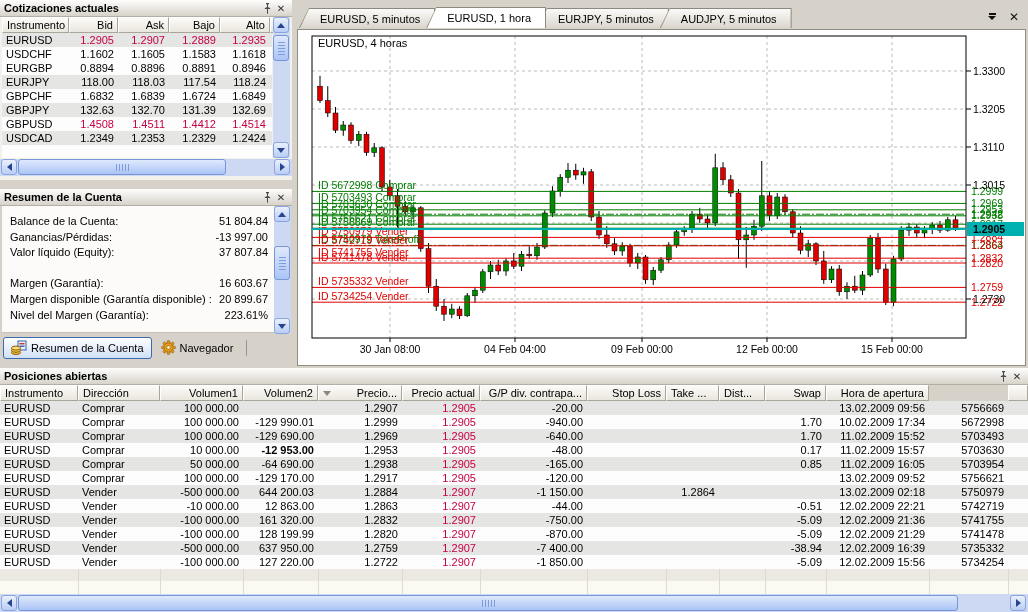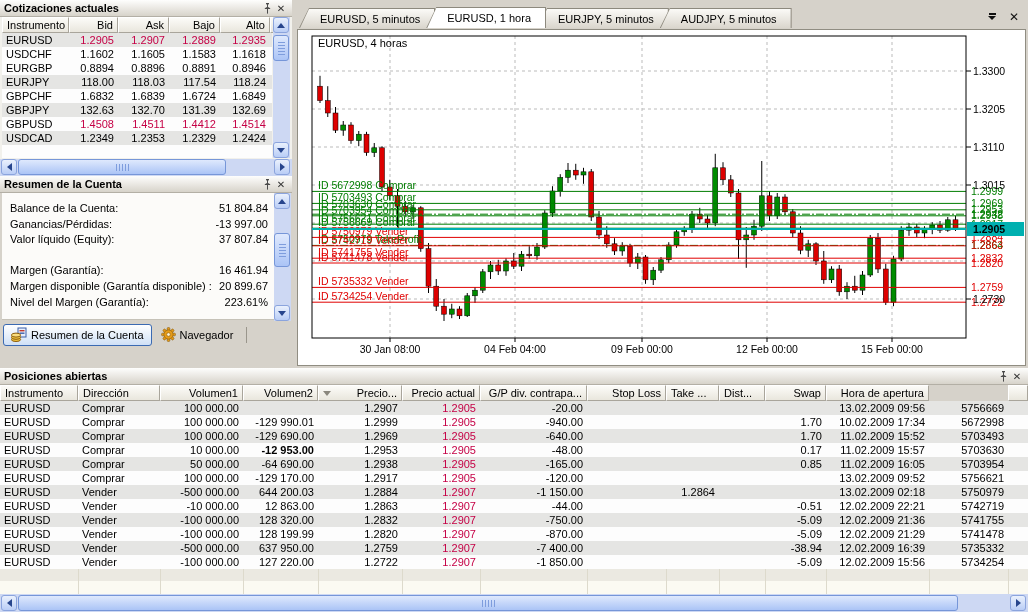--- a/index.html
+++ b/index.html
@@ -51,21 +51,21 @@
     position: absolute; border: 1px solid #7696d8; border-radius: 3px;
     background: linear-gradient(#dfe9fd, #abc4f6);
     display: flex; align-items: center; justify-content: center;
   }
   .gripH { width: 13px; height: 7px; background: repeating-linear-gradient(90deg, #7e9ddd 0 1px, rgba(0,0,0,0) 1px 3px); }
   .gripV { width: 7px; height: 13px; background: repeating-linear-gradient(0deg, #7e9ddd 0 1px, rgba(0,0,0,0) 1px 3px); }
   
   #quotes { left: 0; top: 0; width: 292px; height: 180px; background: #f2f1ec; }
   #quotes-body { position: absolute; left: 2px; top: 17px; width: 270px; height: 141px; overflow: hidden; background: #fdfdfd; }
   
-  #account { left: 0; top: 176px; width: 292px; height: 172px; }
+  #account { left: 0; top: 189px; width: 292px; height: 172px; }
   #account-body { position: absolute; left: 2px; top: 17px; width: 272px; height: 127px; background: #fcfbf9; border-bottom: 1px solid #c6c2b8; padding: 8px 6px 0 8px; }
   .arow { display: flex; height: 15.6px; line-height: 15.6px; }
   .arow .lab { flex: 1; white-space: nowrap; }
   .arow .val { text-align: right; white-space: nowrap; }
   #acct-tabs { position: absolute; left: 2px; top: 146px; height: 26px; display: flex; align-items: center; gap: 2px; padding-left: 1px; }
   .atab { display: flex; align-items: center; gap: 4px; height: 22px; padding: 0 7px; white-space: nowrap; }
   .atab.sel { border: 1px solid #3b6ab2; border-radius: 3px; background: linear-gradient(#ffffff, #cfe0f6); }
   .atab-sep { width: 1px; height: 16px; background: #9a968c; margin-left: 4px; }
   
   #chartarea { left: 295px; top: 0; width: 733px; height: 368px; }
@@ -220,21 +220,21 @@
       <div class="arow">
         <span class="lab">Valor líquido (Equity):</span>
         <span class="val">37 807.84</span>
       </div>
       <div class="arow">
         <span class="lab"></span>
         <span class="val"></span>
       </div>
       <div class="arow">
         <span class="lab">Margen (Garantía):</span>
-        <span class="val">16 461.94</span>
+        <span class="val">16 603.67</span>
       </div>
       <div class="arow">
         <span class="lab">Margen disponible (Garantía disponible) :</span>
         <span class="val">20 899.67</span>
       </div>
       <div class="arow">
         <span class="lab">Nivel del Margen (Garantía):</span>
         <span class="val">223.61%</span>
       </div>
     </div>
@@ -708,21 +708,21 @@
         <div class="tcell num" style="width: 53px;"></div>
         <div class="tcell num" style="width: 46px;"></div>
         <div class="tcell num" style="width: 61px;">-0.51</div>
         <div class="tcell num" style="width: 103px;">12.02.2009 22:21</div>
         <div class="tcell num" style="width: 79px;">5742719</div>
       </div>
       <div class="trow alt">
         <div class="tcell" style="width: 78px;">EURUSD</div>
         <div class="tcell" style="width: 82px;">Vender</div>
         <div class="tcell num" style="width: 83px;">-100 000.00</div>
-        <div class="tcell num" style="width: 75px;">128 320.00</div>
+        <div class="tcell num" style="width: 75px;">161 320.00</div>
         <div class="tcell num" style="width: 84px;">1.2832</div>
         <div class="tcell num chg" style="width: 78px;">1.2907</div>
         <div class="tcell num" style="width: 107px;">-750.00</div>
         <div class="tcell num" style="width: 79px;"></div>
         <div class="tcell num" style="width: 53px;"></div>
         <div class="tcell num" style="width: 46px;"></div>
         <div class="tcell num" style="width: 61px;">-5.09</div>
         <div class="tcell num" style="width: 103px;">12.02.2009 21:36</div>
         <div class="tcell num" style="width: 79px;">5741755</div>
       </div>

